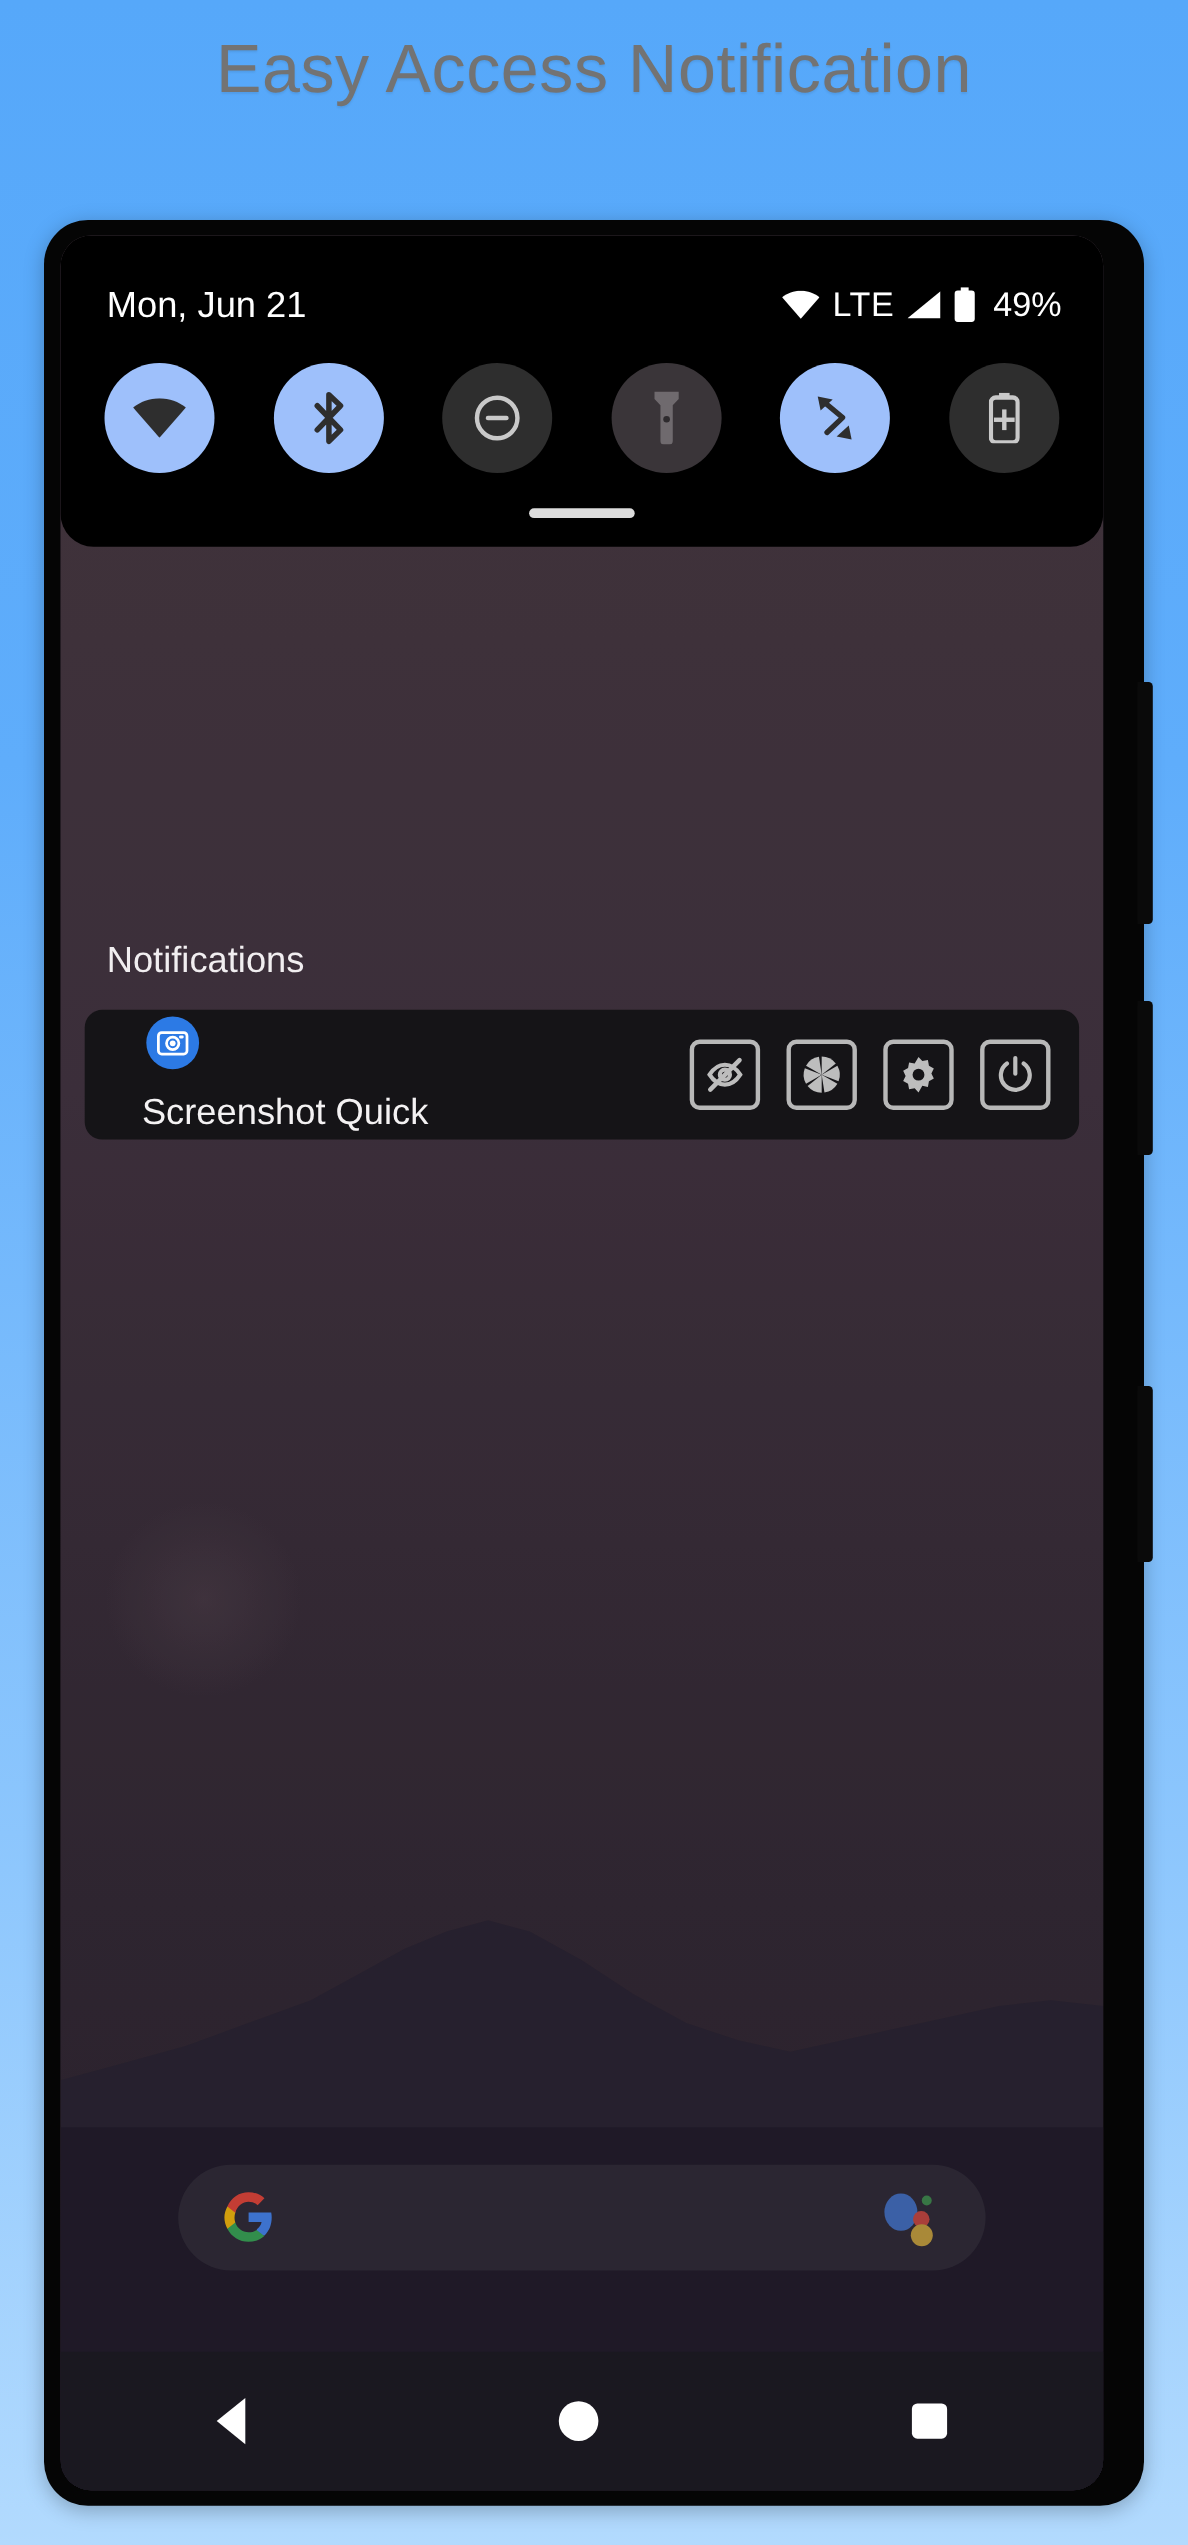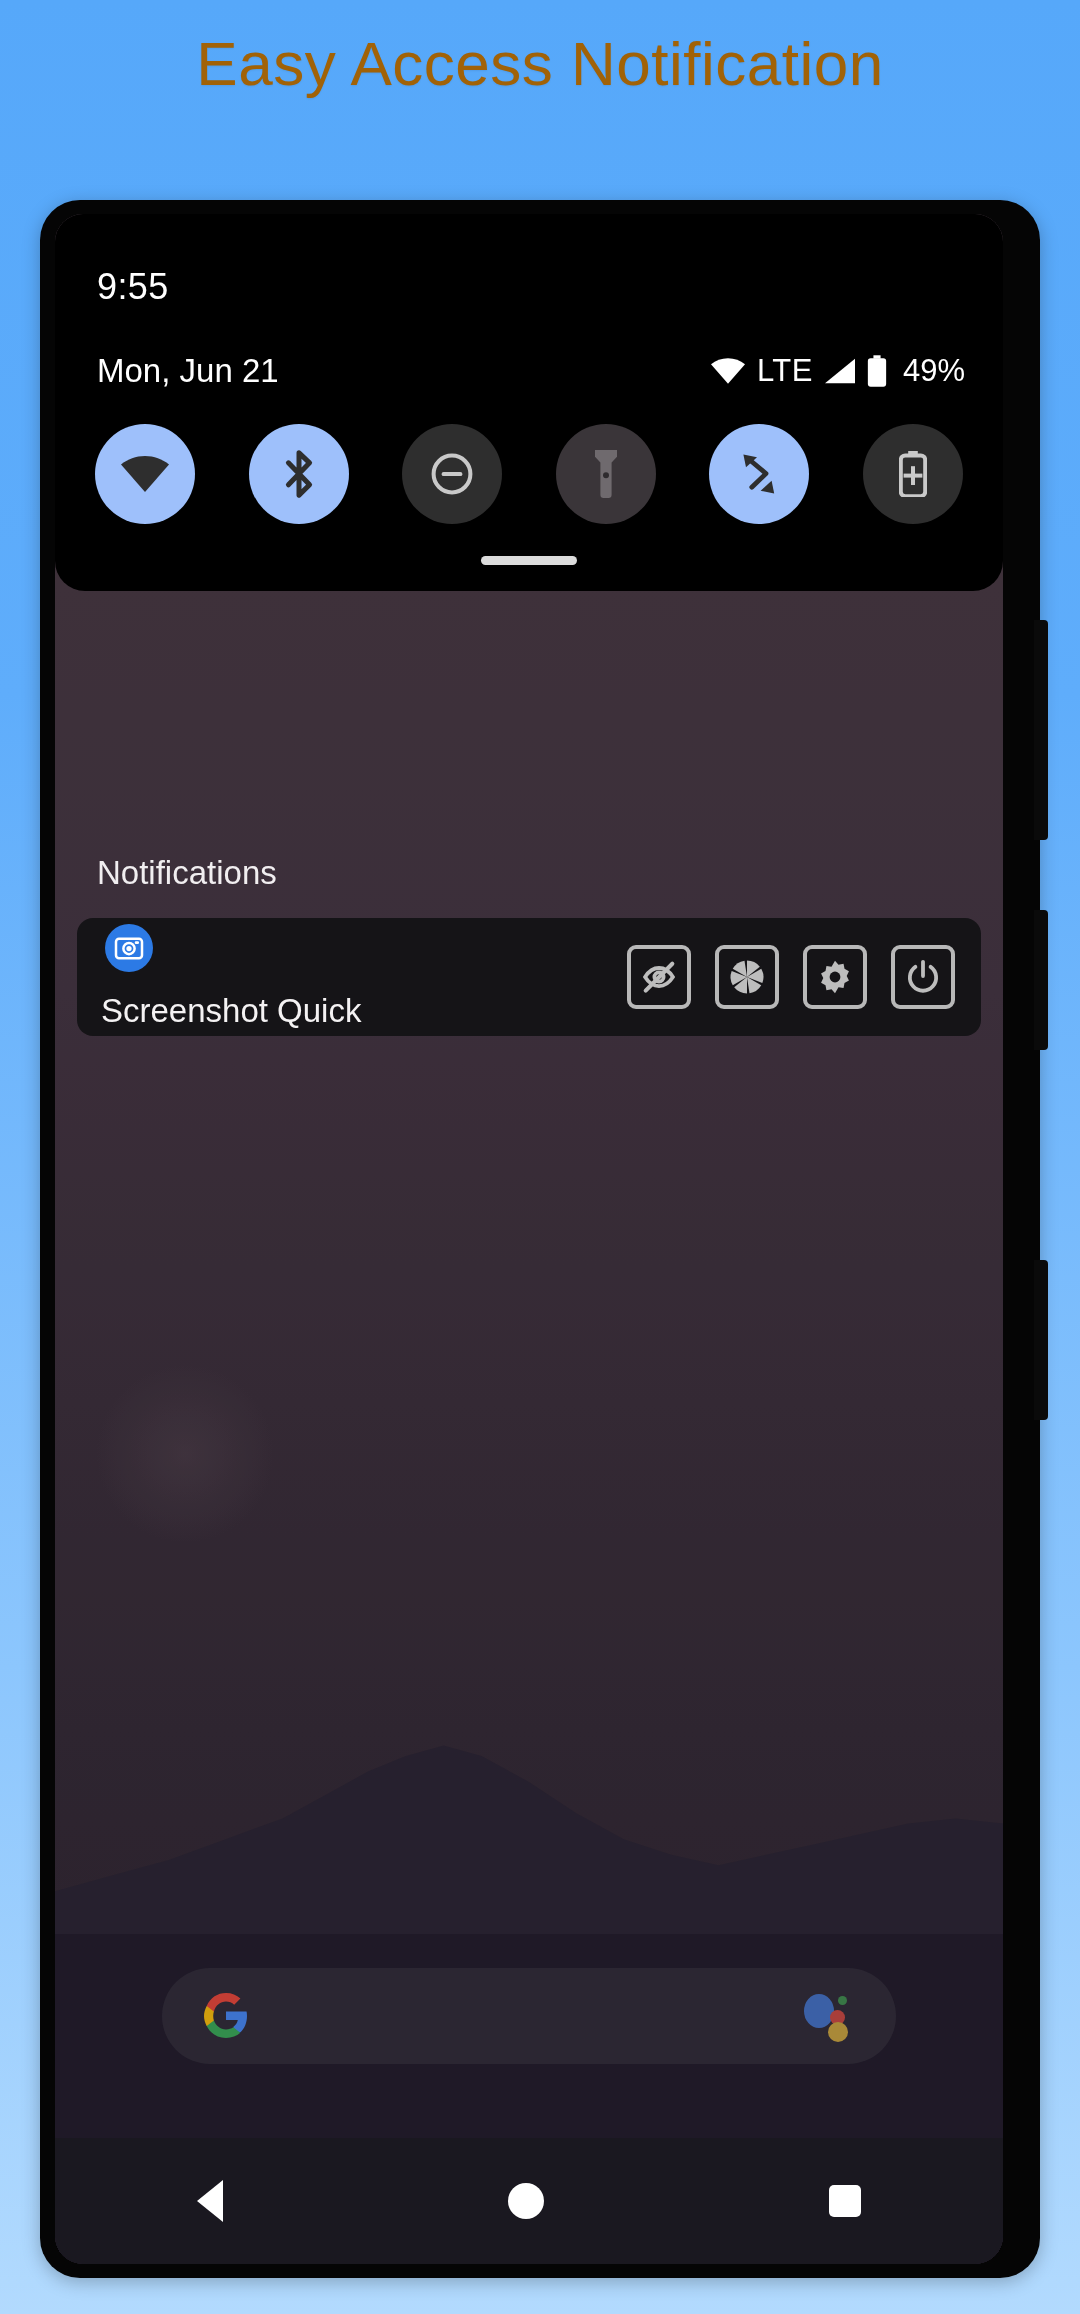--- a/index.html
+++ b/index.html
@@ -6,21 +6,21 @@
   html,body { width:1080px; height:2314px; }
   body {
     font-family:"Liberation Sans", sans-serif;
     background:linear-gradient(180deg,#56a8fa 0%,#5fadfb 30%,#8cc6fd 72%,#b2dafe 100%);
     position:relative; overflow:hidden;
   }
 
   
   .page-title{
     position:absolute; left:0; top:28px; width:1080px;
-    text-align:center; color:#a16207;
+    text-align:center; color:#737373;
     font-size:62px; font-weight:400; letter-spacing:0.5px;
     line-height:1.15;
     text-shadow:0 1px 2px rgba(0,0,0,.08);
   }
 
   
   .phone-frame{
     position:absolute; left:40px; top:200px;
     width:1000px; height:2078px;
     background:#050505;
@@ -119,21 +119,21 @@
 
   
   .notif-section{ position:absolute; left:0; width:100%; }
   .section-label{ color:#f1eef0; font-size:33px; margin-left:42px;margin-top:28px; }
 
   .notif-card{
     margin:26px 22px 0 22px; background:#151417; border-radius:16px;
     height:118px; display:flex; align-items:center; padding:0 26px 0 24px;
     position:relative;
   }
-  .notif-left{ display:flex; flex-direction:column; justify-content:center; gap:20px; }
+  .notif-left{ display:flex; flex-direction:column; justify-content:center; gap:20px;margin-left:28px; }
   .app-badge{ width:48px;height:48px;border-radius:50%;background:#2c7ae5;
     display:flex;align-items:center;justify-content:center; margin-left:4px;}
   .app-badge svg{ display:block; }
   .notif-title{ color:#f4f2f3; font-size:33px; white-space:nowrap; }
 
   .notif-actions{ position:absolute; right:26px; top:50%; transform:translateY(-50%);
     display:flex; gap:24px; }
   .act-btn{ width:64px;height:64px;border-radius:9px;border:4px solid #b8b8b8;
     display:flex;align-items:center;justify-content:center; background:#151417; }
   .act-btn svg{ display:block; }
@@ -177,21 +177,20 @@
       </span>
     </div>
 
     <div class="navbar">
       <div class="nav-back"></div>
       <div class="nav-home"></div>
       <div class="nav-recent"></div>
     </div>
 
     <div class="shade">
-      <div class="clock">9:55</div>
 
       <div class="status-row">
         <div class="date-text">Mon, Jun 21</div>
         <div class="status-icons">
           <span class="wifi-ico">
             <svg width="34" height="26" viewBox="0 0 24 18">
                 <path fill="#fff" d="M12 18L0 4.2C3.3 1.6 7.5 0 12 0s8.7 1.6 12 4.2L12 18z"></path>
               </svg>
           </span>
           <span class="lte-text">LTE</span>

